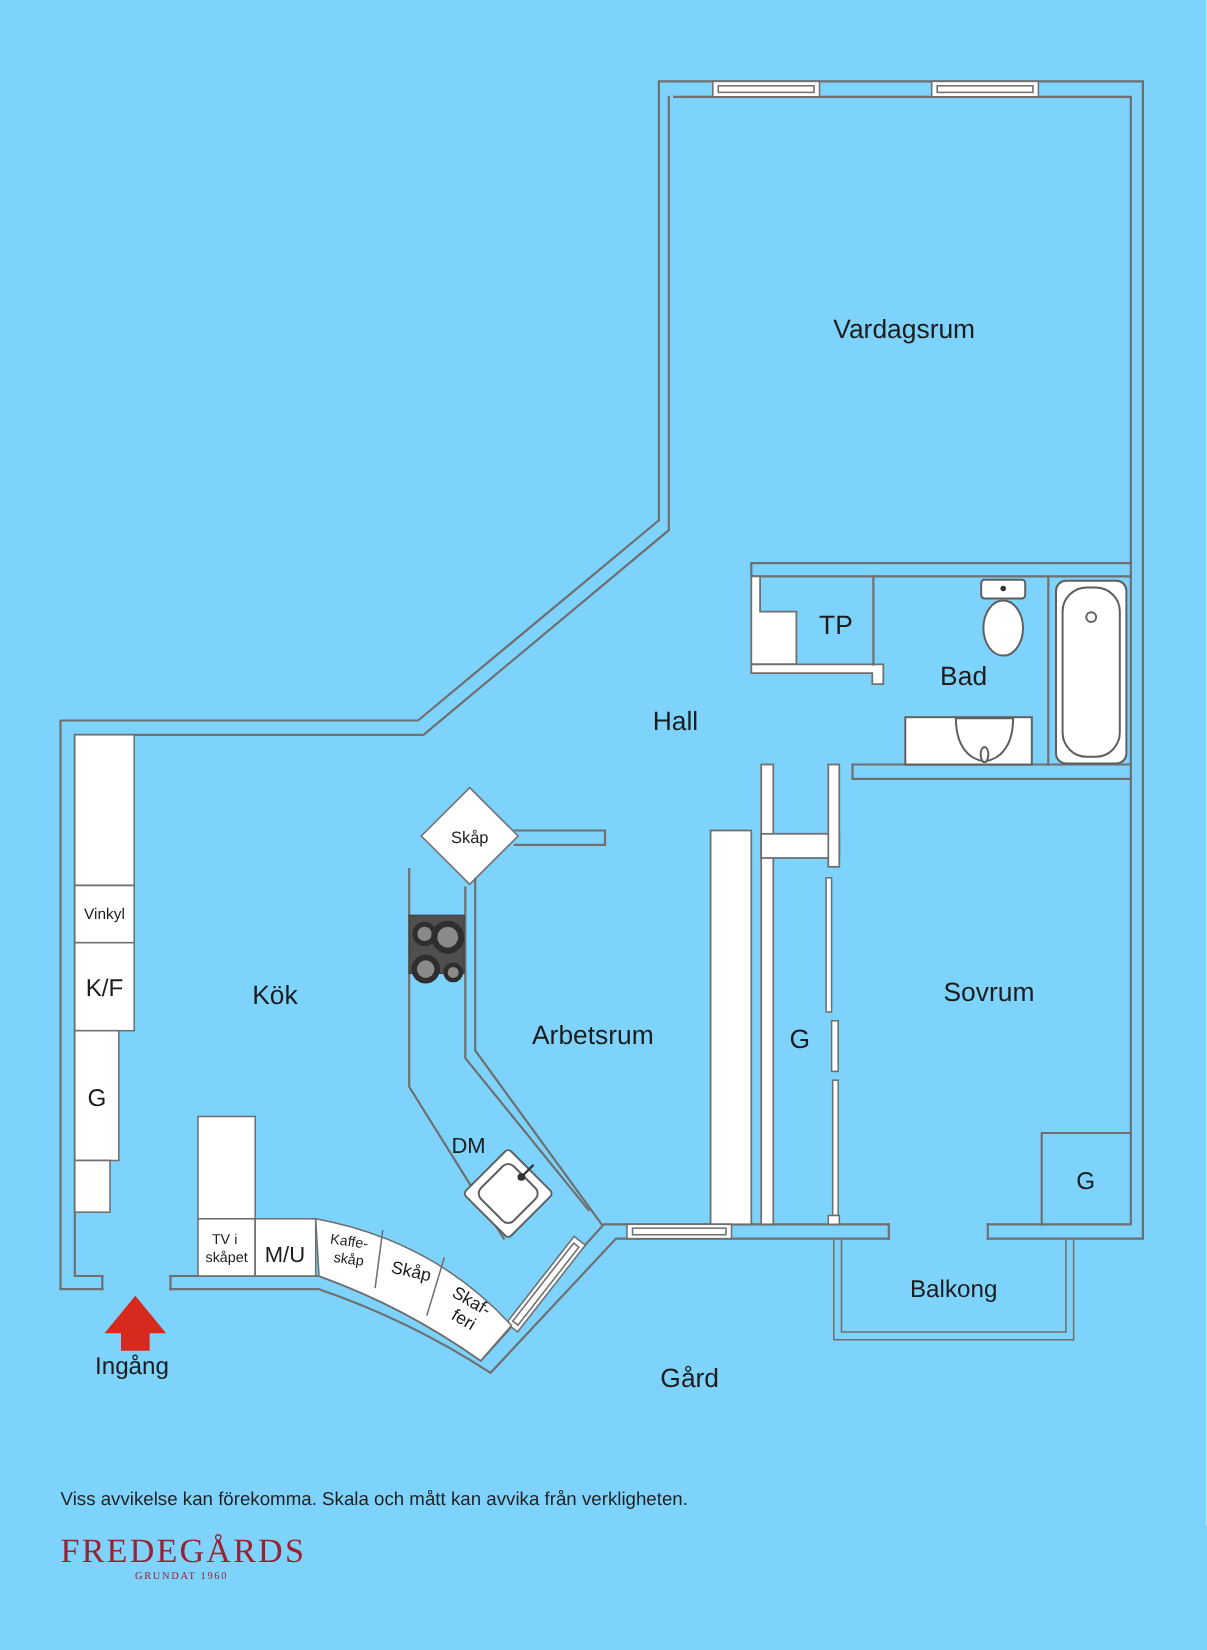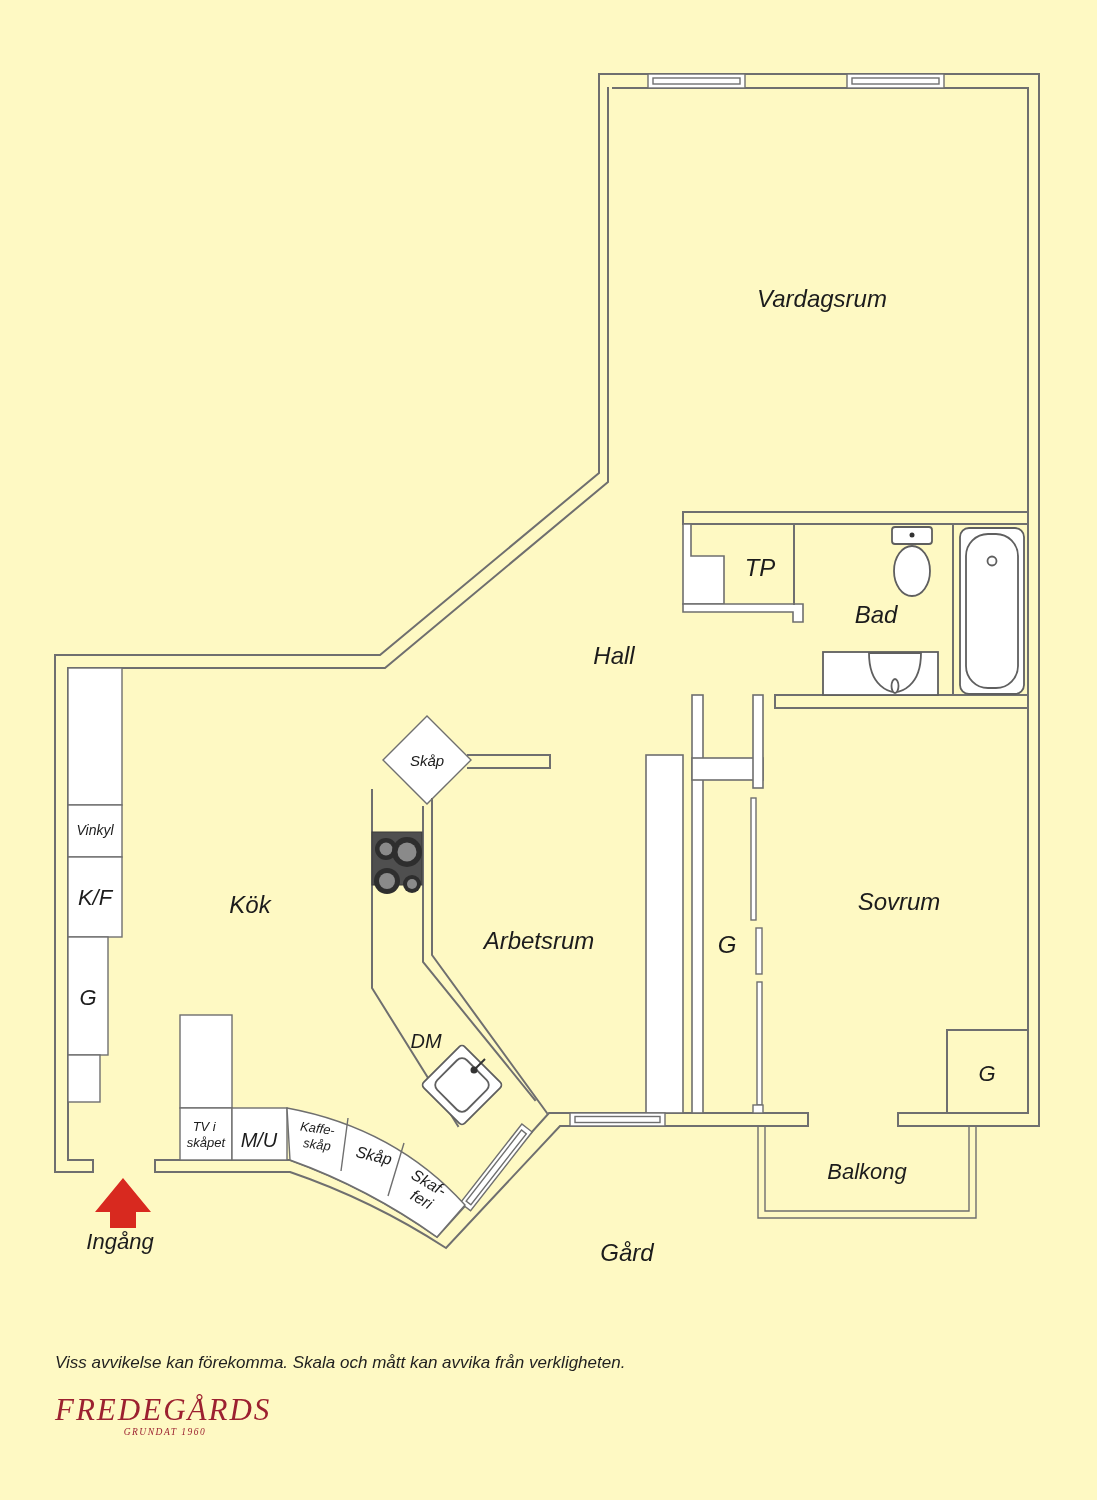--- a/index.html
+++ b/index.html
@@ -1,17 +1,17 @@
 <!DOCTYPE html>
 <html><head>
 <meta charset="utf-8">
 <style>
   html,body{margin:0;padding:0;background:#ffffff;}
-  #page{position:relative;width:1097px;height:1500px;background:#fef9c3;overflow:hidden;
-        font-family:"Liberation Sans", sans-serif;font-style:italic;}
+  #page{position:relative;width:1097px;height:1500px;background:#7dd3fc;overflow:hidden;
+        font-family:"Liberation Sans", sans-serif;}
   svg{position:absolute;left:0;top:0;}
   .wall{stroke:#6f6f6f;stroke-width:2;fill:none;stroke-linecap:square;}
   .wallf{stroke:#6f6f6f;stroke-width:1.6;fill:#ffffff;}
   .thin{stroke:#6f6f6f;stroke-width:1.4;fill:#ffffff;}
   .thinl{stroke:#6f6f6f;stroke-width:1.4;fill:none;}
   .fix{stroke:#5f5f5f;stroke-width:1.8;fill:#ffffff;}
   .lbl{fill:#1c1c1c;font-family:"Liberation Sans",sans-serif;text-anchor:middle;}
   .s24{font-size:24px;} .s22{font-size:22px;} .s20{font-size:20px;}
   .s16{font-size:16px;} .s15{font-size:15px;} .s14{font-size:14px;} .s13{font-size:13px;}
   .footer-text{fill:#1f1f1f;font-size:17px;font-family:"Liberation Sans",sans-serif;}

